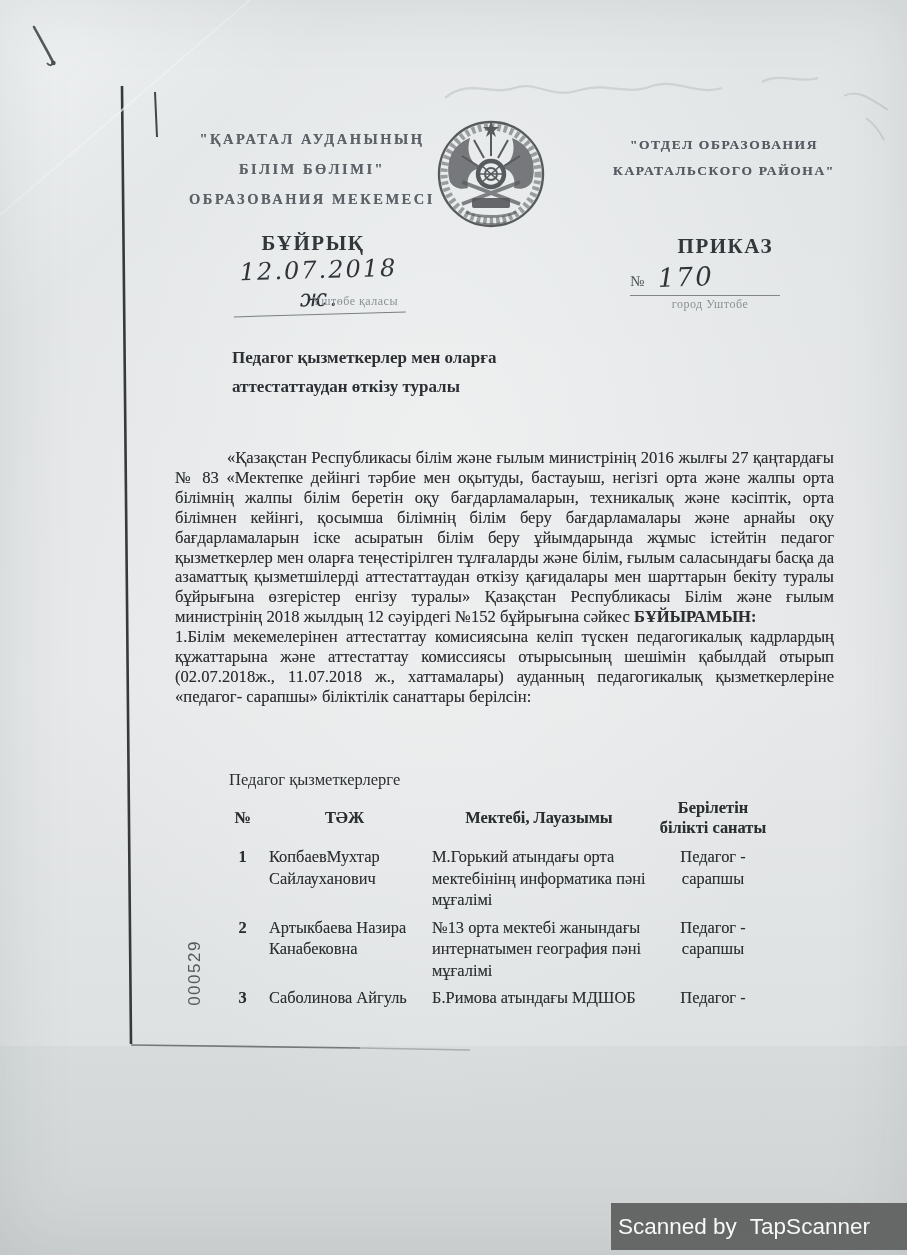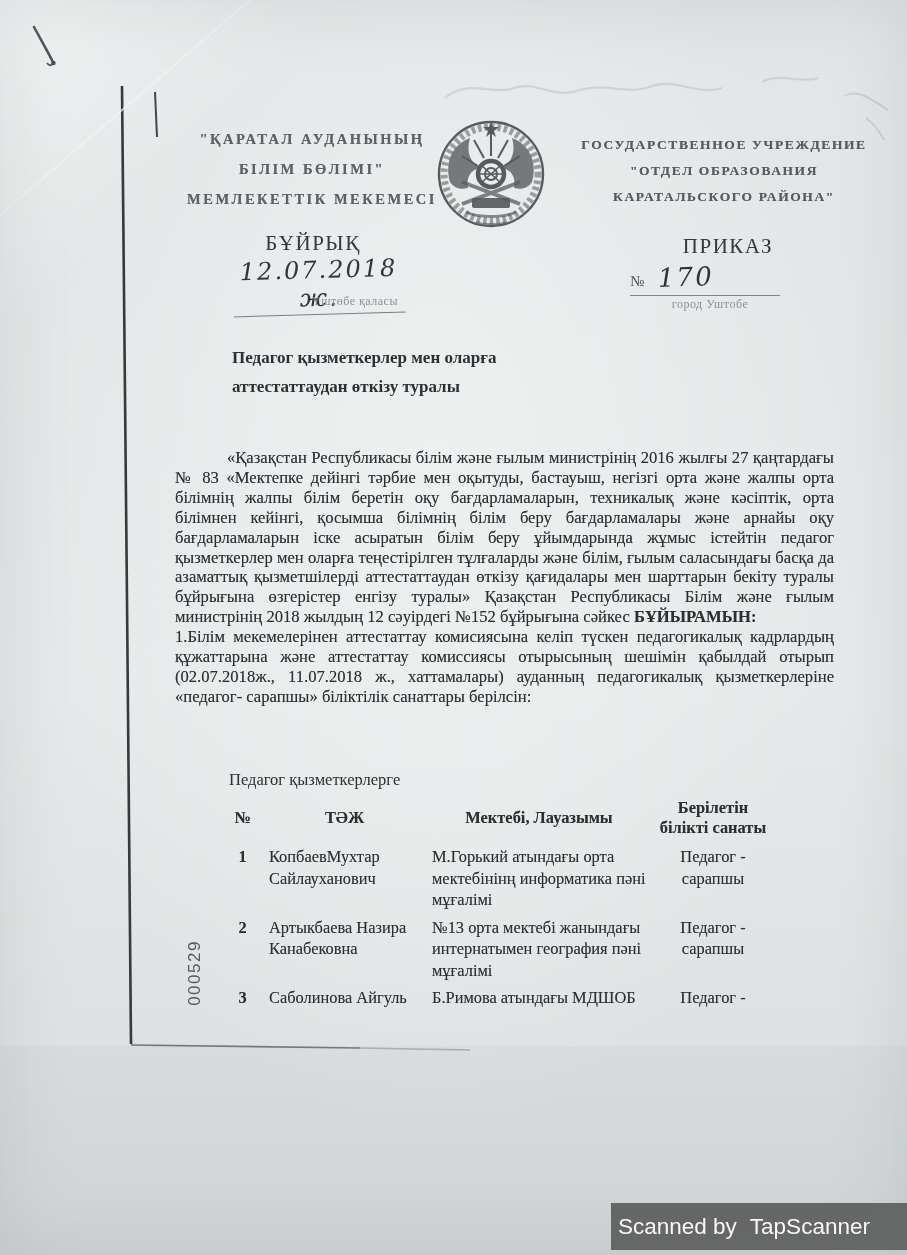--- a/index.html
+++ b/index.html
@@ -16,21 +16,21 @@
   .abs{position:absolute;}
   
   .orgkk{left:178px; top:124px; width:268px; text-align:center;
     font-weight:bold; font-size:14.5px; letter-spacing:2.5px; line-height:30px; color:#5c6167;
     text-shadow:0 0 .6px rgba(92,97,103,.6);}
   .orgru{left:556px; top:132px; width:336px; text-align:center;
     font-weight:bold; font-size:13.5px; letter-spacing:1.6px; line-height:26px; color:#565b62;
     text-shadow:0 0 .6px rgba(86,91,98,.6);}
   .emblem{left:432px; top:112px; width:118px; height:122px;}
   
-  .otitle{font-weight:normal; font-size:21px; letter-spacing:1.5px; color:#33373b;}
+  .otitle{font-weight:bold; font-size:21px; letter-spacing:1.5px; color:#33373b;}
   .t-kk{left:228px; top:231px; width:170px; text-align:center;}
   .t-ru{left:608px; top:234px; width:165px; text-align:right;}
   .hand{font-style:italic; color:#30343a; font-family:"DejaVu Serif", serif;}
   .date-line{left:233px; top:256px; width:172px; text-align:center;
     font-size:24px; letter-spacing:2px; transform:rotate(-1.6deg);
     border-bottom:1.5px solid #7a7f84; padding-bottom:2px;}
   .num-row{left:630px; top:262px; width:150px; border-bottom:1.5px solid #81868b; padding-bottom:3px;}
   .num-sign{font-size:15px; color:#4c5157;}
   .num-val{font-size:26px; letter-spacing:2px; display:inline-block; transform:rotate(-2deg); margin-left:14px;}
   .place{font-size:12px; color:#8b9095; letter-spacing:.5px;}
@@ -93,21 +93,21 @@
     </g>
 
     <path d="M0,215 L250,0" stroke="#f1f3f3" stroke-width="2" opacity="0.7" fill="none"></path>
   </svg>
 
   <div class="abs shadeband"></div>
 
   <div class="abs orgkk">
     <div>"ҚАРАТАЛ АУДАНЫНЫҢ</div>
     <div>БІЛІМ БӨЛІМІ"</div>
-    <div>МЕМЛЕКЕТТІК МЕКЕМЕСІ</div>
+    <div>ОБРАЗОВАНИЯ МЕКЕМЕСІ</div>
   </div>
 
   <div class="abs emblem">
     <svg viewBox="0 0 118 122" width="118" height="122">
       <g stroke="#45484b" fill="none" opacity="0.88">
         <circle cx="59" cy="62" r="52" stroke-width="2.4"></circle>
         <circle cx="59" cy="62" r="47" stroke-width="7" stroke-dasharray="3.5 3" opacity="0.55"></circle>
         <circle cx="59" cy="62" r="13" stroke-width="4.5"></circle>
         <circle cx="59" cy="62" r="6" stroke-width="2"></circle>
         <path d="M46,62 L72,62 M49,53 L69,71 M69,53 L49,71" stroke-width="1.6"></path>
@@ -122,21 +122,20 @@
         <path d="M30,92 L88,70 M30,70 L88,92" stroke-width="4" opacity="0.75"></path>
 
         <rect x="40" y="86" width="38" height="10" rx="2" fill="#404346" stroke="none" opacity="0.9"></rect>
         <path d="M34,100 C46,106 72,106 84,100" stroke-width="3" opacity="0.7"></path>
         <path d="M44,110 C52,113 66,113 74,110" stroke-width="2.4" opacity="0.6"></path>
       </g>
     </svg>
   </div>
 
   <div class="abs orgru">
-    <div>ГОСУДАРСТВЕННОЕ УЧРЕЖДЕНИЕ</div>
     <div>"ОТДЕЛ ОБРАЗОВАНИЯ</div>
     <div>КАРАТАЛЬСКОГО РАЙОНА"</div>
   </div>
 
   <div class="abs otitle t-kk">БҰЙРЫҚ</div>
   <div class="abs otitle t-ru">ПРИКАЗ</div>
 
   <div class="abs hand date-line">12.07.2018 ж.</div>
   <div class="abs place p-kk">Үштөбе қаласы</div>
 

